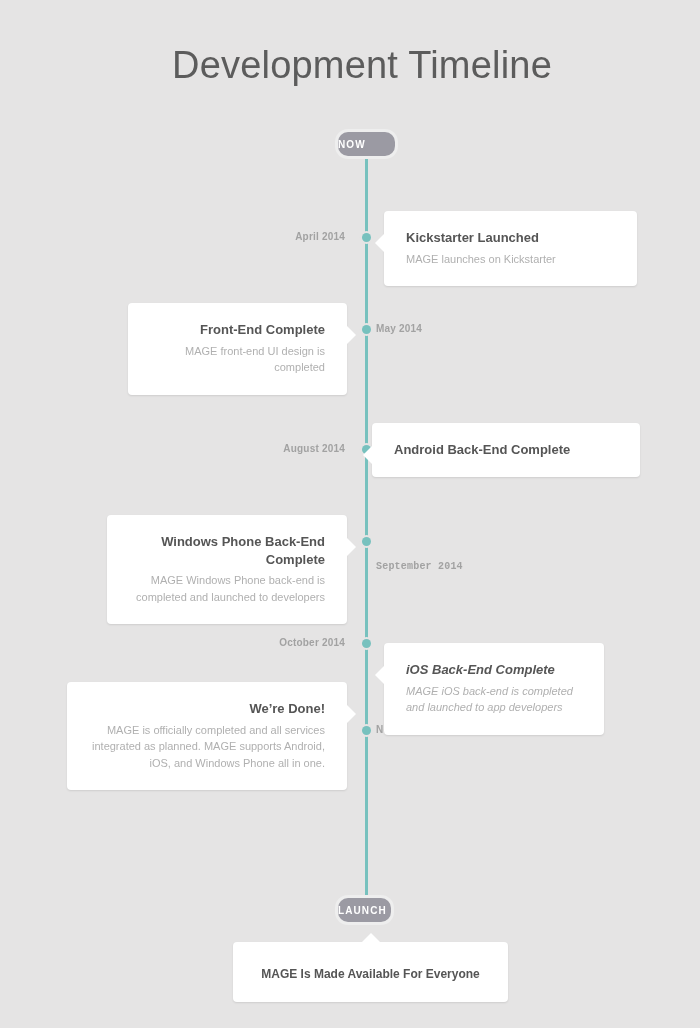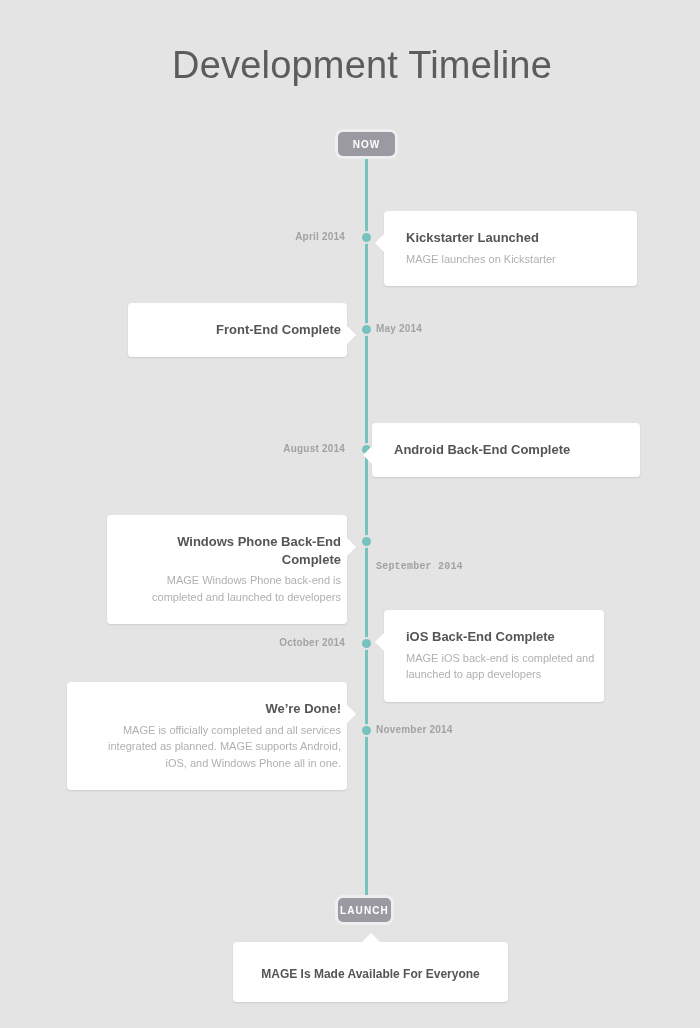--- a/index.html
+++ b/index.html
@@ -40,22 +40,22 @@
   }
 
   
   .pill {
     position: absolute;
     background: #9b9aa3;
     color: #ffffff;
     font-size: 10px;
     font-weight: bold;
     letter-spacing: 1.1px;
-    text-align: center;
-    border-radius: 5px;
+    text-align: left;
+    border-radius: 10px;
     padding: 7px 0 6px 0;
     box-shadow: 0 0 0 3px #eeeeee;
   }
   .pill-now    { left: 326px; top: 120px; width: 57px; }
   .pill-launch { left: 326px; top: 886px; width: 53px; }
 
   
   .dot {
     position: absolute;
     left: 350px;
@@ -77,21 +77,21 @@
   }
   .date-left  { right: 359px; text-align: right; }
   .date-right { left: 364px;  text-align: left;  }
 
   
   .card {
     position: absolute;
     background: #ffffff;
     border-radius: 4px;
     box-shadow: 0 1px 2px rgba(0,0,0,0.10);
-    padding: 14px 2px 15px 18px;
+    padding: 14px 18px 15px 18px;
   }
   .card-title {
     font-size: 13px;
     font-weight: bold;
     color: #555555;
     line-height: 1.35;
     margin-bottom: 3px;
   }
   .card-desc {
     font-size: 11px;
@@ -142,21 +142,21 @@
     border-right: 10px solid transparent;
     border-bottom: 10px solid #ffffff;
   }
   .card-final .card-title { margin-bottom: 0; font-size: 12px; }
 
   
   #card-0 { left: 372px; top: 199px; width: 253px; }
   #card-1 { left: 116px; top: 291px; width: 219px; }
   #card-2 { left: 360px; top: 411px; width: 268px; }
   #card-3 { left: 95px;  top: 503px; width: 240px; }
-  #card-4 { left: 372px; top: 598px; width: 220px; }
+  #card-4 { left: 372px; top: 631px; width: 220px; font-style: italic; }
   #card-5 { left: 55px;  top: 670px; width: 280px; }
   #card-final { left: 221px; top: 930px; width: 275px; }
 
   #dot-0 { top: 221px; }
   #dot-1 { top: 313px; }
   #dot-2 { top: 433px; }
   #dot-3 { top: 525px; }
   #dot-4 { top: 627px; }
   #dot-5 { top: 714px; }
 
@@ -192,20 +192,21 @@
 <div class="date date-left" id="date-4">October 2014</div>
 <div class="date date-right" id="date-5">November 2014</div>
 
 <div class="card card-right" id="card-0">
   <div class="card-title">Kickstarter Launched</div>
   <div class="card-desc">MAGE launches on Kickstarter</div>
 </div>
 
 <div class="card card-left" id="card-1">
   <div class="card-title">Front-End Complete</div>
+  <div class="card-desc">MAGE front-end UI design is completed</div>
 </div>
 
 <div class="card card-right" id="card-2">
   <div class="card-title">Android Back-End Complete</div>
 </div>
 
 <div class="card card-left" id="card-3">
   <div class="card-title">Windows Phone Back-End Complete</div>
   <div class="card-desc">MAGE Windows Phone back-end is completed and launched to developers</div>
 </div>

